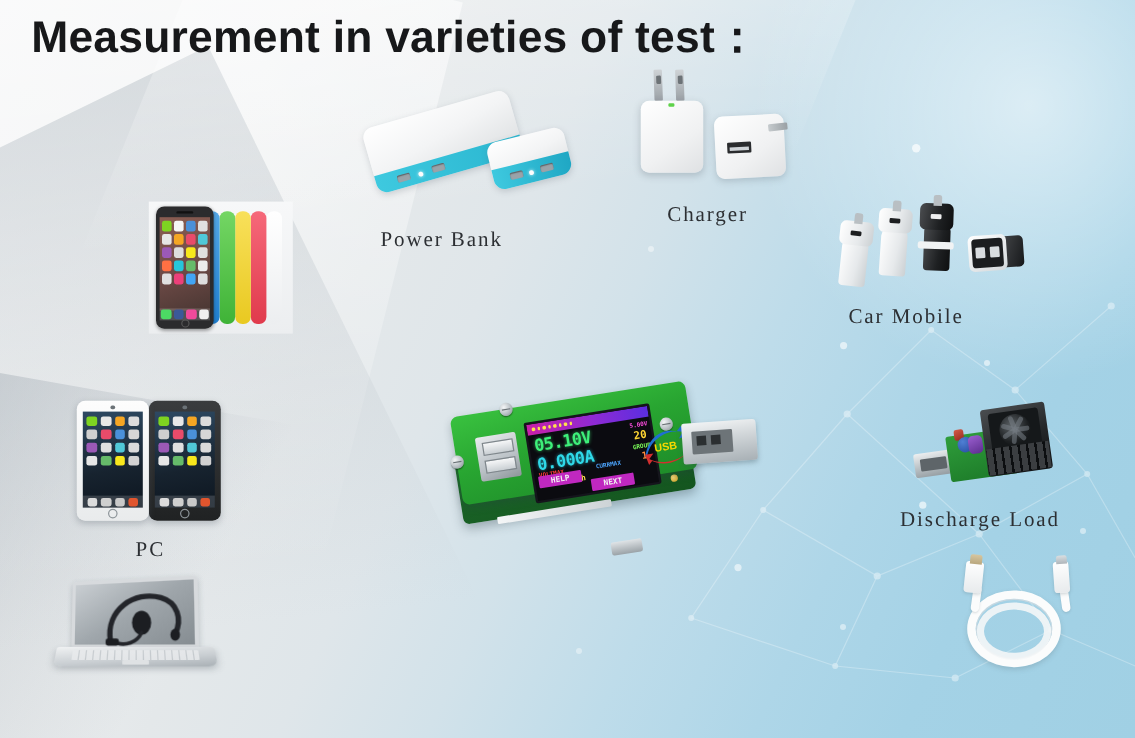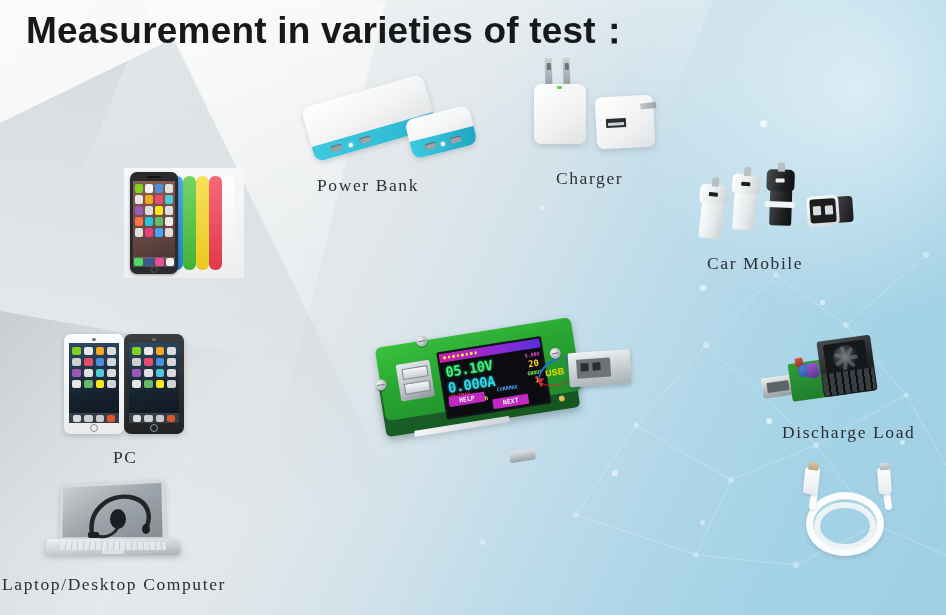--- a/index.html
+++ b/index.html
@@ -603,21 +603,21 @@
       <div class="pb-port" style="left:48px;bottom:5px;"></div>
       <div class="pb-led" style="left:36px;bottom:5.5px;"></div>
     </div>
     <div class="pb pb-small">
       <div class="pb-accent" style="height:18px;background:linear-gradient(90deg,#3ec9df,#1fa7c4);"></div>
       <div class="pb-port" style="left:14px;bottom:6px;"></div>
       <div class="pb-port" style="left:40px;bottom:6px;"></div>
       <div class="pb-led" style="left:30px;bottom:6.5px;"></div>
     </div>
   </div>
-  <div class="caption" style="left:317px; top:175px;">Power Bank</div>
+  <div class="caption" style="left:317px; top:189px;">Power Bank</div>
 
   <div class="item" id="charger-group">
     <div class="prong" style="left:17px;top:6px;transform:rotate(-2deg);">
       <div class="prong-hole"></div>
     </div>
     <div class="prong" style="left:35px;top:6px;transform:rotate(-2deg);">
       <div class="prong-hole"></div>
     </div>
     <div class="wc-body wc1">
       <div class="wc-green" style="left:23px;top:2px;"></div>
@@ -787,21 +787,20 @@
       <ellipse cx="40" cy="33" rx="8" ry="10" fill="#1c1e22"></ellipse>
       <path d="M40 41 C36 50, 26 52, 20 50" stroke="#23252a" stroke-width="3" fill="none" stroke-linecap="round"></path>
       <rect x="10" y="46" width="11" height="6" rx="2" fill="#1c1e22"></rect>
       <ellipse cx="68" cy="43" rx="4" ry="5" fill="#1c1e22"></ellipse>
     </svg>
     <div class="lap-base">
       <div class="lap-keys"></div>
       <div class="lap-track"></div>
     </div>
   </div>
-  <div class="caption" style="left:2px; top:574px;">Laptop/Desktop Computer</div>
 
   <div class="item" id="load-group">
     <div class="load-usb"></div>
     <div class="load-pcb"></div>
     <div class="load-cap-red"></div>
     <div class="load-cap-blue"></div>
     <div class="load-cap-purple"></div>
     <div class="load-heatsink">
       <div class="fan">
         <div class="fan-hub">
@@ -810,21 +809,21 @@
           <div class="blade" style="transform:rotate(102deg)"></div>
           <div class="blade" style="transform:rotate(153deg)"></div>
           <div class="blade" style="transform:rotate(204deg)"></div>
           <div class="blade" style="transform:rotate(255deg)"></div>
           <div class="blade" style="transform:rotate(306deg)"></div>
         </div>
       </div>
       <div class="fins"></div>
     </div>
   </div>
-  <div class="caption" style="left:750px; top:422px;margin-left:32px;">Discharge Load</div>
+  <div class="caption" style="left:750px; top:422px;">Discharge Load</div>
 
   <div class="item" id="cable-group">
     <div class="cable-loop"></div>
     <div class="cable-loop2"></div>
     <div class="cable-run" style="left:18px;top:26px;height:22px;transform:rotate(8deg);"></div>
     <div class="cable-run" style="left:92px;top:26px;height:22px;transform:rotate(-8deg);"></div>
     <div class="plug" style="left:12px;top:6px;transform:rotate(6deg);">
       <div class="plug-tip"></div>
     </div>
     <div class="plug" style="left:86px;top:6px;transform:rotate(-4deg);width:13px;">

